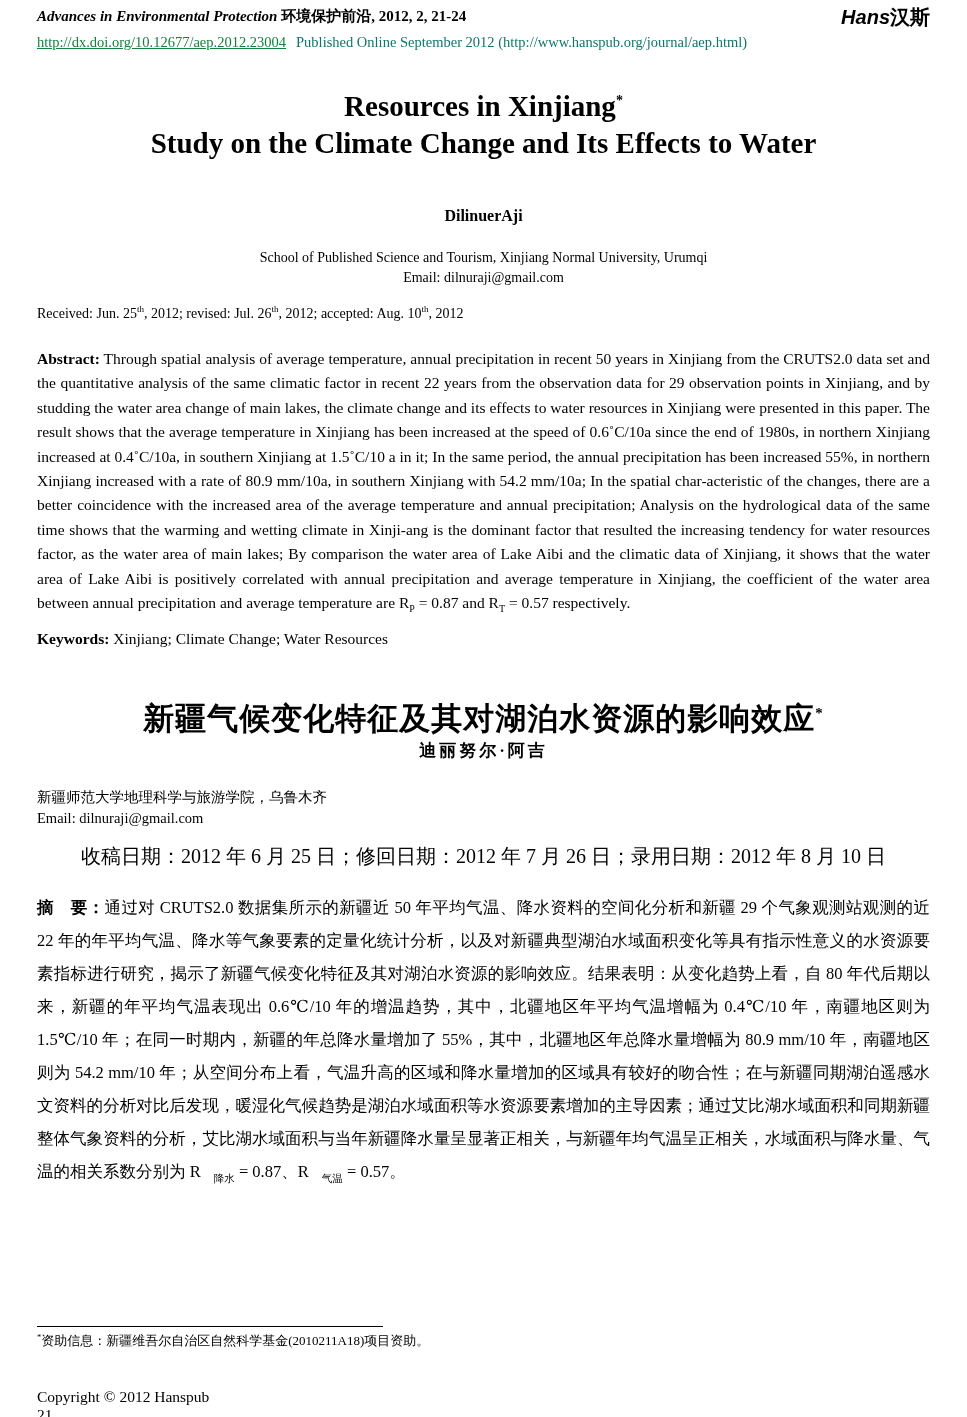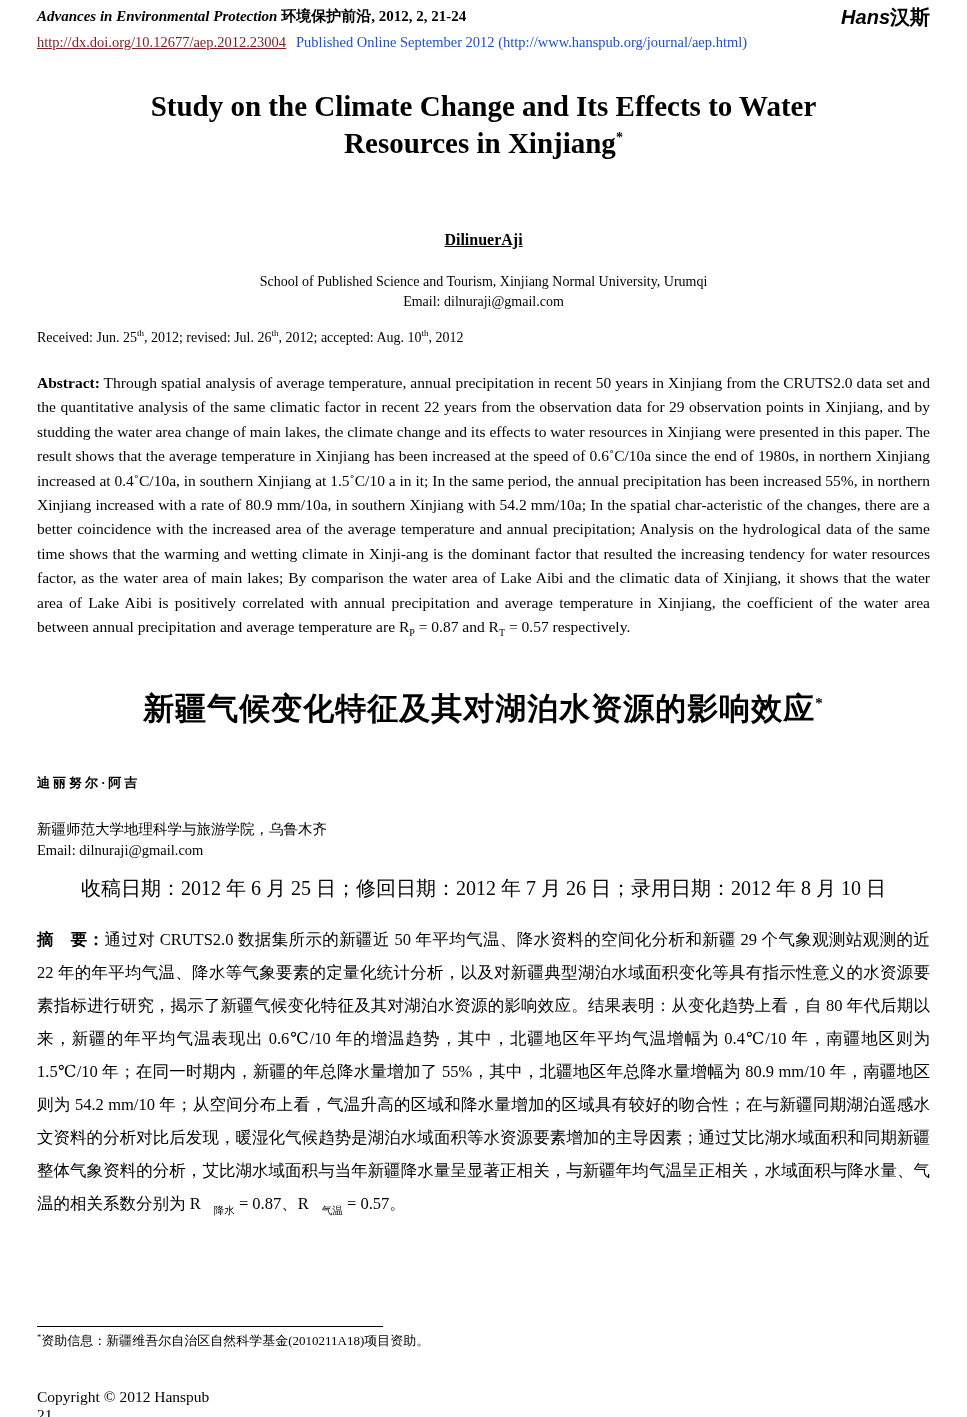--- a/index.html
+++ b/index.html
@@ -14,40 +14,40 @@
   
   .header-row1 { display:flex; justify-content:space-between; align-items:flex-start; }
   .journal-line { font-size:15px; line-height:21px; }
   .journal-name { font-weight:bold; font-style:italic; }
   .journal-meta { font-weight:bold; }
   .logo { font-size:20px; line-height:22px; font-weight:bold; white-space:nowrap;
           font-family:"Liberation Sans","DejaVu Sans",sans-serif; }
   .logo-hans { color:#000000; font-style:italic; }
   .logo-cn { color:#000; }
   .header-row2 { font-size:14.5px; line-height:19px; margin-top:5px; }
-  a.doi { color:#7f1d1d; cursor:pointer; }
-  .published { margin-left:10px; color:#1d4ed8; }
+  a.doi { color:#15803d; cursor:pointer; }
+  .published { margin-left:10px; color:#0f766e; }
 
   
   .title { margin-top:36px; text-align:center; font-size:29px; line-height:37px; font-weight:bold; }
   .tline { display:block; }
   .tsup { font-size:14px; vertical-align:super; line-height:0; }
-  .author { margin-top:68px; text-align:center; font-size:16px; line-height:20px; font-weight:bold;text-decoration:underline; }
+  .author { margin-top:44px; text-align:center; font-size:16px; line-height:20px; font-weight:bold; }
   .aff { text-align:center; font-size:14px; line-height:20px; }
   .aff-first { margin-top:22px; }
   .received { margin-top:16px; text-align:left; font-size:14px; line-height:19px; }
   .received sup { font-size:9px; vertical-align:super; line-height:0; }
   .abstract { margin-top:24px; font-size:15.5px; line-height:24.4px; text-align:justify; }
   sub.sb { font-size:10px; line-height:0; }
   .keywords { margin-top:14px; font-size:15.5px; line-height:20px; }
 
   
   .cn-title { margin-top:50px; text-align:center; font-size:31px; line-height:40px; font-weight:bold; letter-spacing:1px; }
   .tsup2 { font-size:15px; vertical-align:super; line-height:0; }
-  .cn-author { margin-top:42px; font-size:13px; line-height:24px; font-weight:bold; letter-spacing:3px; }
+  .cn-author { text-align:center; font-size:17px; line-height:24px; font-weight:bold; letter-spacing:3px; }
   .cn-aff { text-align:left; font-size:14.5px; line-height:21px; }
   .cn-aff-first { margin-top:24px; }
   .cn-dates { margin-top:17px; text-align:center; font-size:20px; line-height:20px; }
   .cn-abstract { margin-top:25px; font-size:16.5px; line-height:33px; text-align:justify; }
   sub.sb2 { font-size:10.5px; line-height:0;padding-left:9px; }
 
   
   .footnote { position:absolute; left:37px; top:1326px; width:893px; }
   .footnote-rule { width:346px; border-top:1.5px solid #000; }
   .footnote-text { margin-top:5px; font-size:13px; line-height:18px; }
@@ -67,36 +67,40 @@
         <span class="journal-meta">环境保护前沿, 2012, 2, 21-24</span>
       </div>
       <div class="logo"><span class="logo-hans">Hans</span><span class="logo-cn">汉斯</span></div>
     </div>
     <div class="header-row2">
       <a class="doi" href="#">http://dx.doi.org/10.12677/aep.2012.23004</a><span class="published">Published Online September 2012 (http://www.hanspub.org/journal/aep.html)</span>
     </div>
   </div>
 
   <h1 class="title">
+    <span class="tline"><span>Resources in Xinjiang</span><sup class="tsup">*</sup></span>
     <span class="tline">Study on the Climate Change and Its Effects to Water</span>
-    <span class="tline"><span>Resources in Xinjiang</span><sup class="tsup">*</sup></span>
   </h1>
 
   <div class="author">DilinuerAji</div>
 
   <div class="aff aff-first">School of Published Science and Tourism, Xinjiang Normal University, Urumqi</div>
   <div class="aff">Email: dilnuraji@gmail.com</div>
 
   <div class="received"><span>Received: Jun. 25</span><sup>th</sup><span>, 2012; revised: Jul. 26</span><sup>th</sup><span>, 2012; accepted: Aug. 10</span><sup>th</sup><span>, 2012</span></div>
 
   <p class="abstract">
     <span class="b">Abstract:</span>
     <span>Through spatial analysis of average temperature, annual precipitation in recent 50 years in Xinjiang from the CRUTS2.0 data set and the quantitative analysis of the same climatic factor in recent 22 years from the observation data for 29 observation points in Xinjiang, and by studding the water area change of main lakes, the climate change and its effects to water resources in Xinjiang were presented in this paper. The result shows that the average temperature in Xinjiang has been increased at the speed of 0.6˚C/10a since the end of 1980s, in northern Xinjiang increased at 0.4˚C/10a, in southern Xinjiang at 1.5˚C/10 a in it; In the same period, the annual precipitation has been increased 55%, in northern Xinjiang increased with a rate of 80.9 mm/10a, in southern Xinjiang with 54.2 mm/10a; In the spatial char-acteristic of the changes, there are a better coincidence with the increased area of the average temperature and annual precipitation; Analysis on the hydrological data of the same time shows that the warming and wetting climate in Xinji-ang is the dominant factor that resulted the increasing tendency for water resources factor, as the water area of main lakes; By comparison the water area of Lake Aibi and the climatic data of Xinjiang, it shows that the water area of Lake Aibi is positively correlated with annual precipitation and average temperature in Xinjiang, the coefficient of the water area between annual precipitation and average temperature are R</span><sub class="sb">P</sub><span> = 0.87 and R</span><sub class="sb">T</sub><span> = 0.57 respectively.</span>
   </p>
 
+  <p class="keywords">
+    <span class="b">Keywords:</span>
+    <span>Xinjiang; Climate Change; Water Resources</span>
+  </p>
 
   <h2 class="cn-title"><span>新疆气候变化特征及其对湖泊水资源的影响效应</span><sup class="tsup2">*</sup></h2>
 
   <div class="cn-author">迪丽努尔·阿吉</div>
 
   <div class="cn-aff cn-aff-first">新疆师范大学地理科学与旅游学院，乌鲁木齐</div>
   <div class="cn-aff">Email: dilnuraji@gmail.com</div>
 
   <div class="cn-dates">收稿日期：2012 年 6 月 25 日；修回日期：2012 年 7 月 26 日；录用日期：2012 年 8 月 10 日</div>
 

